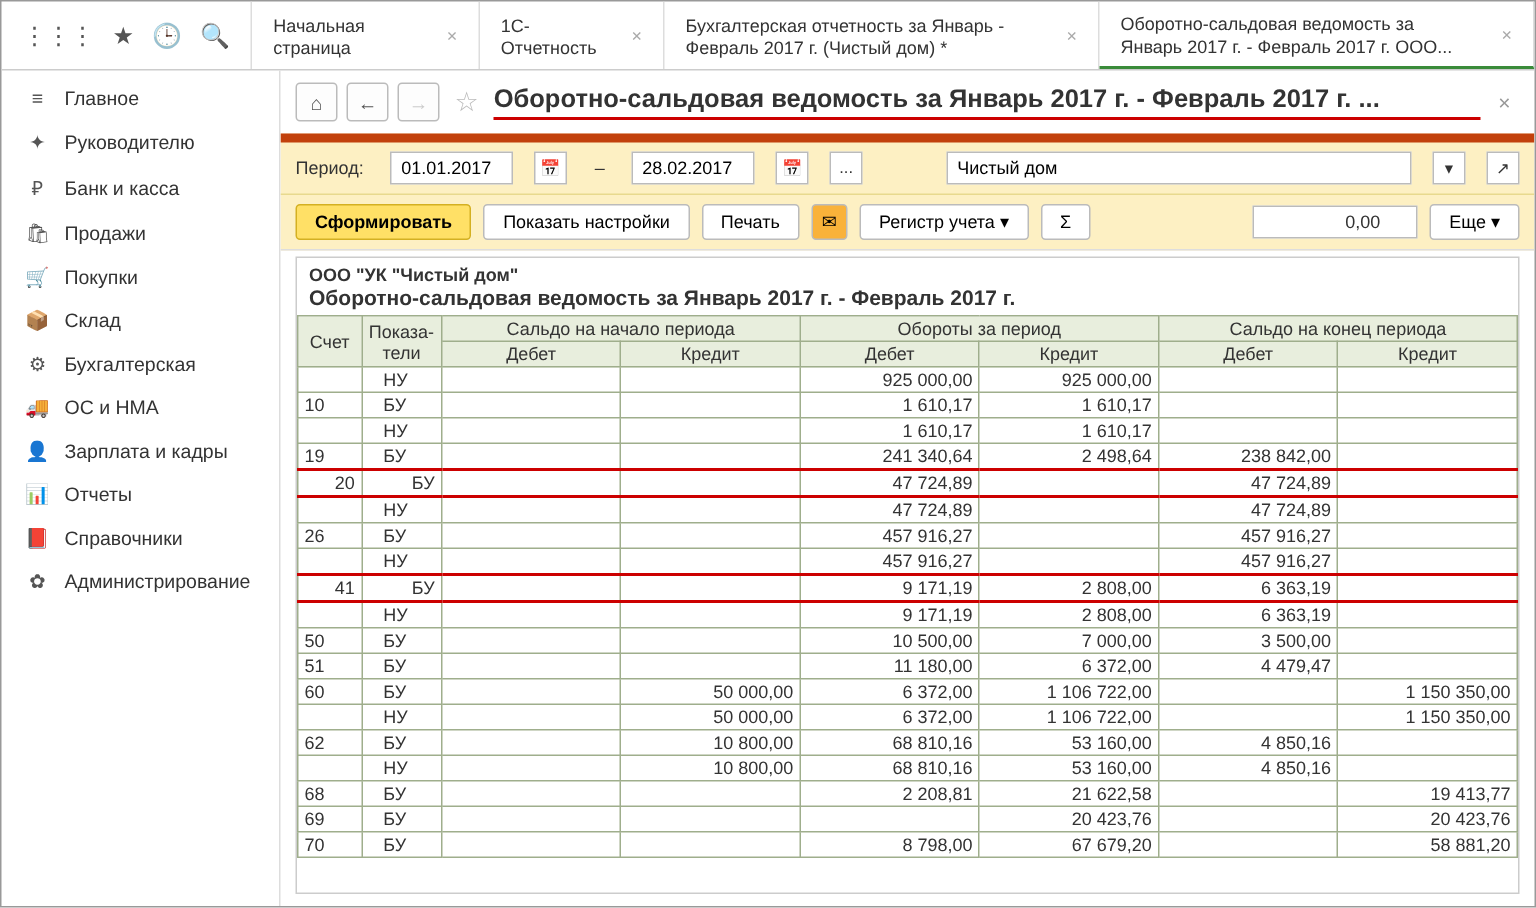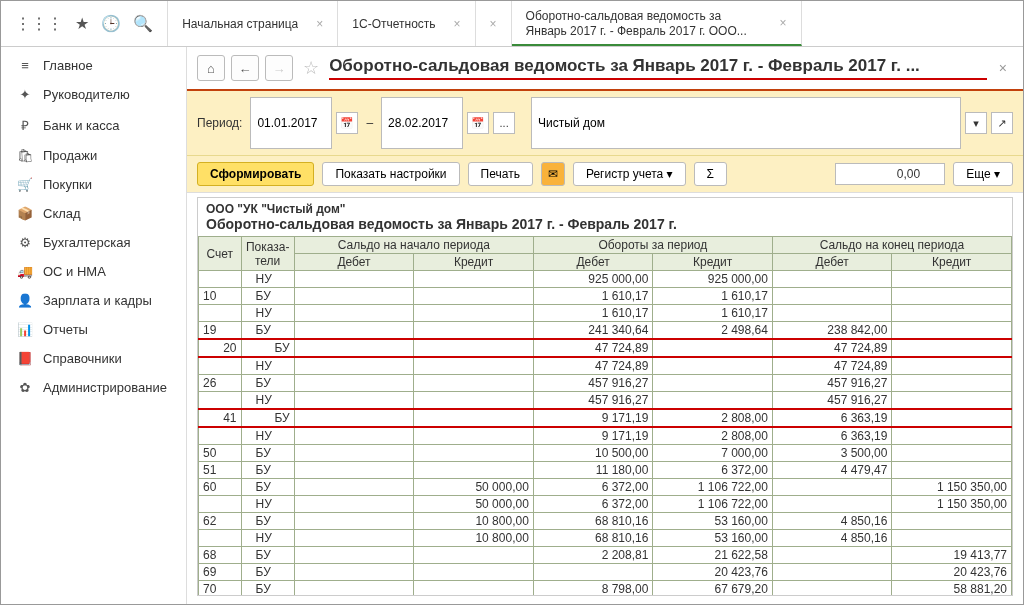--- a/index.html
+++ b/index.html
@@ -13,25 +13,25 @@
 .tab .close { color: #aaa; font-size: 12px; }
 .main-wrap { display: flex; height: calc(605px - 46px); }
 .sidebar { width: 186px; border-right: 1px solid #ddd; padding-top: 4px; overflow: hidden; }
 .nav-item { display: flex; align-items: center; gap: 10px; padding: 7px 16px; cursor: pointer; font-size: 13px; color: #333; }
 .nav-item .ico { width: 16px; text-align: center; font-size: 13px; color: #555; }
 .content { flex: 1; display: flex; flex-direction: column; overflow: hidden; }
 .title-row { display: flex; align-items: center; gap: 6px; padding: 8px 10px; }
 .btn-sq { width: 28px; height: 26px; border: 1px solid #bbb; border-radius: 3px; background: #fdfdfd; display: inline-flex; align-items: center; justify-content: center; cursor: pointer; font-size: 13px; color: #555; }
 .title-text { font-size: 17px; font-weight: bold; border-bottom: 2px solid #c00; padding-bottom: 2px; flex: 1; overflow: hidden; white-space: nowrap; }
 .title-close { font-size: 14px; color: #999; cursor: pointer; padding: 0 6px; }
-.period-row { background: #fdf0c3; padding: 6px 10px; display: flex; align-items: center; gap: 4px; border-top: 2px solid #c2410c; border-bottom: 1px solid #e8d98e; }
+.period-row { background: #fdf0c3; padding: 6px 10px; display: flex; align-items: center; gap: 14px; border-top: 6px solid #c2410c; border-bottom: 1px solid #e8d98e; }
 .period-row label { margin-right: 4px; }
-.period-row input[type=text] { border: 1px solid #bbb; padding: 18px 6px; font-size: 12px; }
+.period-row input[type=text] { border: 1px solid #bbb; padding: 3px 6px; font-size: 12px; }
 .period-row .date-in { width: 82px; }
-.period-row .org-in { flex: 1; min-width: 100px; }
+.period-row .org-in { flex: 1; min-width: 100px; margin-left: 20px; }
 .cal-btn, .sel-btn, .dots-btn { border: 1px solid #bbb; background: #fff; width: 22px; height: 22px; display: inline-flex; align-items: center; justify-content: center; font-size: 11px; cursor: pointer; }
 .toolbar-row { background: #fdf0c3; padding: 6px 10px; display: flex; align-items: center; gap: 8px; border-bottom: 1px solid #ddd; }
 .btn { border: 1px solid #bbb; border-radius: 3px; padding: 4px 12px; background: #fff; cursor: pointer; font-size: 12px; text-align: center; }
 .btn-primary { background: #ffe066; border-color: #d4b022; font-weight: bold; }
 .toolbar-row .spacer { flex: 1; }
 .amount-box { border: 1px solid #bbb; padding: 3px 24px; width: 110px; text-align: right; background: #fff; }
 .report-area { flex: 1; overflow: auto; border: 1px solid #ccc; margin: 4px 10px 10px 10px; }
 .report-head { padding: 4px 8px; }
 .report-head .org { font-weight: bold; font-size: 12px; }
 .report-head .ttl { font-weight: bold; font-size: 14px; }
@@ -56,20 +56,21 @@
   <div id="tabs-container" style="display:flex;flex:1;overflow:hidden">
       <div class="tab">
         <span class="label">Начальная страница</span>
         <span class="close">×</span>
       </div>
       <div class="tab">
         <span class="label">1С-Отчетность</span>
         <span class="close">×</span>
       </div>
       <div class="tab">
+        <span class="label">Бухгалтерская отчетность за Январь - Февраль 2017 г. (Чистый дом) *</span>
         <span class="close">×</span>
       </div>
       <div class="tab active">
         <span class="label">Оборотно-сальдовая ведомость за Январь 2017 г. - Февраль 2017 г. ООО...</span>
         <span class="close">×</span>
       </div>
     </div>
 </div>
 
 <div class="main-wrap">

